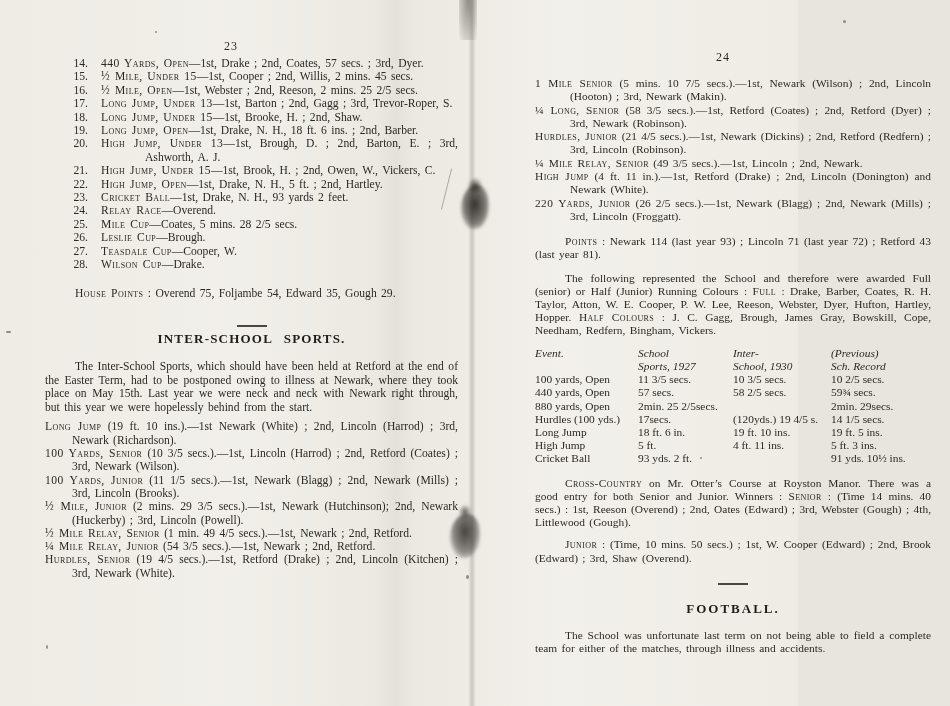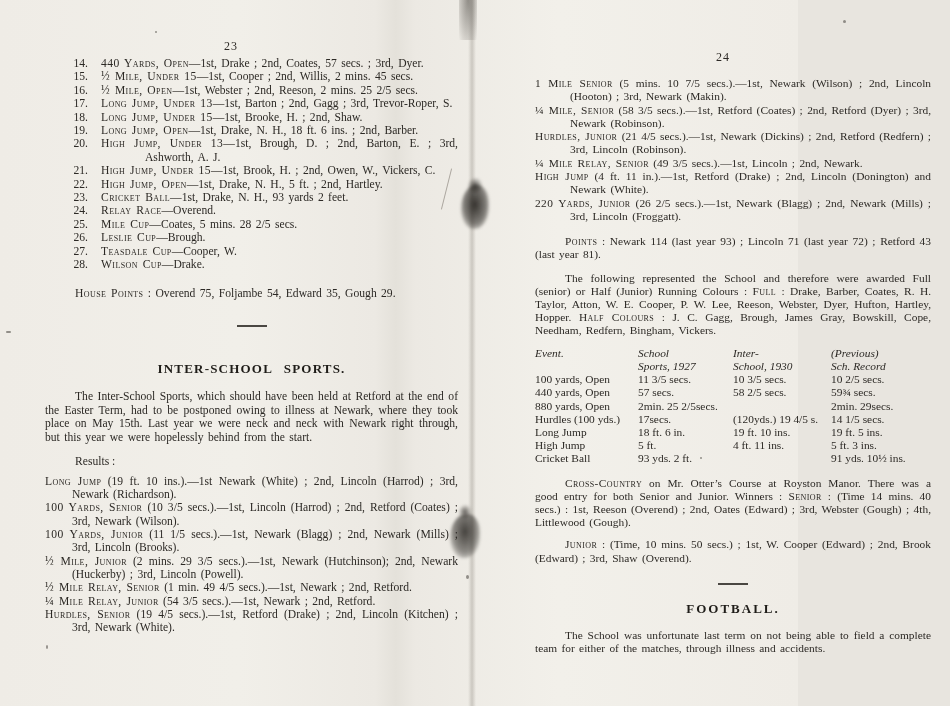--- a/index.html
+++ b/index.html
@@ -63,45 +63,44 @@
         <div class="nitem"><span class="num">25.</span><span class="sc">Mile Cup</span><span>—Coates, 5 mins. 28 2/5 secs.</span></div>
         <div class="nitem"><span class="num">26.</span><span class="sc">Leslie Cup</span><span>—Brough.</span></div>
         <div class="nitem"><span class="num">27.</span><span class="sc">Teasdale Cup</span><span>—Cooper, W.</span></div>
         <div class="nitem"><span class="num">28.</span><span class="sc">Wilson Cup</span><span>—Drake.</span></div>
       </div>
 
     <p class="para" style="margin-top:15px;"><span class="sc">House Points</span><span> :  Overend 75, Foljambe 54, Edward 35, Gough 29.</span></p>
 
     <div class="rule" style="margin-top:25px;"></div>
 
-    <div class="heading" style="margin-top:34px;">INTER-SCHOOL SPORTS.</div>
+    <div class="heading" style="margin-top:4px;">INTER-SCHOOL SPORTS.</div>
 
     <p class="para" style="margin-top:13px;">The Inter-School Sports, which should have been held at Retford at the end of the Easter Term, had to be postponed owing to illness at Newark, where they took place on May 15th.  Last year we were neck and neck with Newark right through, but this year we were hopelessly behind from the start.</p>
 
-    <div class="label" style="margin-top:11px;">Results :</div>
 
     <div style="margin-top:6px;">
         <div class="ritem"><span class="sc">Long Jump</span><span> (19 ft. 10 ins.).—1st Newark (White) ;  2nd, Lincoln (Harrod) ;  3rd, Newark (Richardson).</span></div>
         <div class="ritem"><span class="sc">100 Yards, Senior</span><span> (10 3/5 secs.).—1st, Lincoln (Harrod) ;  2nd, Retford (Coates) ;  3rd, Newark (Wilson).</span></div>
         <div class="ritem"><span class="sc">100 Yards, Junior</span><span> (11 1/5 secs.).—1st, Newark (Blagg) ;  2nd, Newark (Mills) ;  3rd, Lincoln (Brooks).</span></div>
         <div class="ritem"><span class="sc">½ Mile, Junior</span><span> (2 mins. 29 3/5 secs.).—1st, Newark (Hutchinson); 2nd, Newark (Huckerby) ;  3rd, Lincoln (Powell).</span></div>
         <div class="ritem"><span class="sc">½ Mile Relay, Senior</span><span> (1 min. 49 4/5 secs.).—1st, Newark ;  2nd, Retford.</span></div>
         <div class="ritem"><span class="sc">¼ Mile Relay, Junior</span><span> (54 3/5 secs.).—1st, Newark ;  2nd, Retford.</span></div>
         <div class="ritem"><span class="sc">Hurdles, Senior</span><span> (19 4/5 secs.).—1st, Retford (Drake) ;  2nd, Lincoln (Kitchen) ;  3rd, Newark (White).</span></div>
       </div>
 
   </div>
 
   <div class="flow pagenum" style="left:688px;top:50px;width:70px;">24</div>
 
   <div class="flow" style="left:535px;top:77px;width:396px;">
 
     <div>
         <div class="ritem2"><span class="sc">1 Mile Senior</span><span> (5 mins. 10 7/5 secs.).—1st, Newark (Wilson) ;  2nd, Lincoln (Hooton) ;  3rd, Newark (Makin).</span></div>
-        <div class="ritem2"><span class="sc">¼ Mile, Senior</span><span> (58 3/5 secs.).—1st, Retford (Coates) ;  2nd, Retford (Dyer) ;  3rd, Newark (Robinson).</span></div>
+        <div class="ritem2"><span class="sc">¼ Long, Senior</span><span> (58 3/5 secs.).—1st, Retford (Coates) ;  2nd, Retford (Dyer) ;  3rd, Newark (Robinson).</span></div>
         <div class="ritem2"><span class="sc">Hurdles, Junior</span><span> (21 4/5 secs.).—1st, Newark (Dickins) ;  2nd, Retford (Redfern) ;  3rd, Lincoln (Robinson).</span></div>
         <div class="ritem2"><span class="sc">¼ Mile Relay, Senior</span><span> (49 3/5 secs.).—1st, Lincoln ;  2nd, Newark.</span></div>
         <div class="ritem2"><span class="sc">High Jump</span><span> (4 ft. 11 in.).—1st, Retford (Drake) ;  2nd, Lincoln (Donington) and Newark (White).</span></div>
         <div class="ritem2"><span class="sc">220 Yards, Junior</span><span> (26 2/5 secs.).—1st, Newark (Blagg) ;  2nd, Newark (Mills) ;  3rd, Lincoln (Froggatt).</span></div>
       </div>
 
     <p class="para2" style="margin-top:12px;"><span class="sc">Points</span><span> :  Newark 114 (last year 93) ;  Lincoln 71 (last year 72) ; Retford 43 (last year 81).</span></p>
 
     <p class="para2" style="margin-top:10px;"><span>The following represented the School and therefore were awarded Full (senior) or Half (Junior) Running Colours : </span><span class="sc">Full</span><span> :  Drake, Barber, Coates, R. H. Taylor, Atton, W. E. Cooper, P. W. Lee, Reeson, Webster, Dyer, Hufton, Hartley, Hopper.  </span><span class="sc">Half Colours</span><span> : J. C. Gagg, Brough, James Gray, Bowskill, Cope, Needham, Redfern, Bingham, Vickers.</span></p>
 

